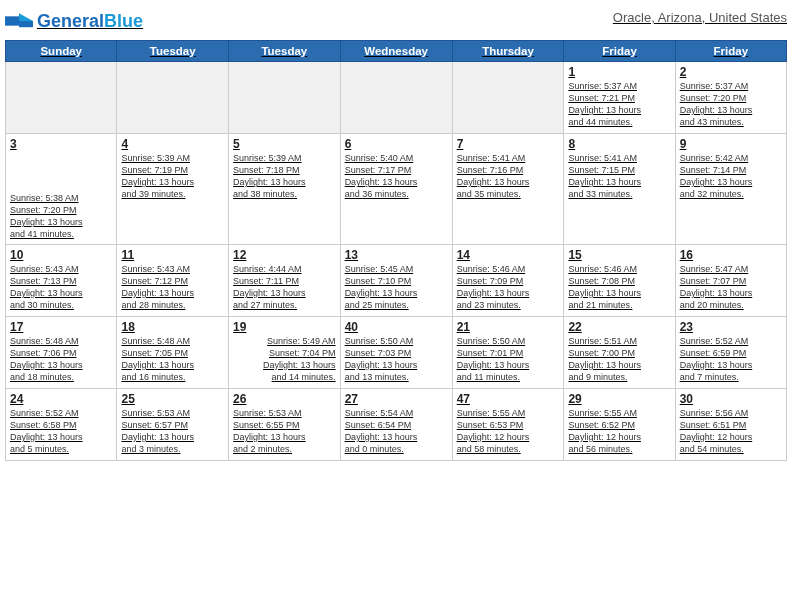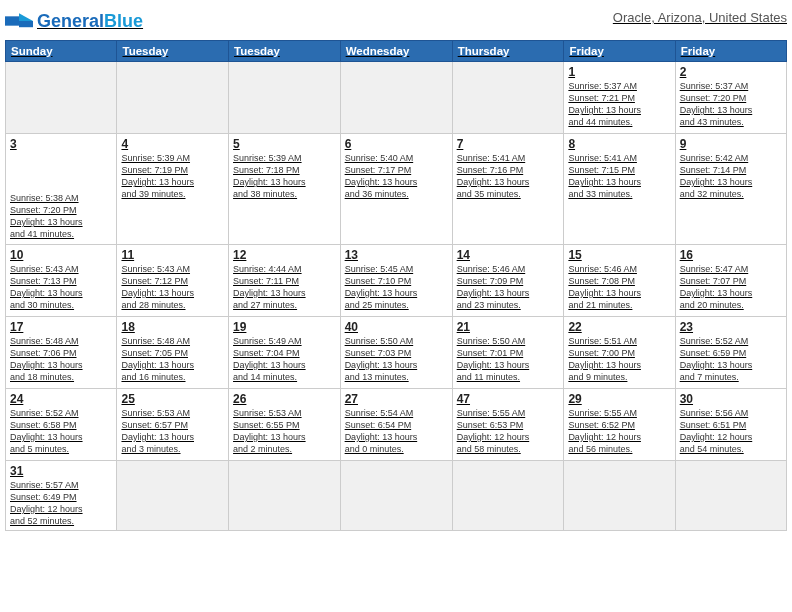--- a/index.html
+++ b/index.html
@@ -58,21 +58,21 @@
       width: 100%;
       border-collapse: collapse;
       border: 1px solid #ccc;
     }
     .calendar th {
       background: #2b6cb0;
       color: white;
       font-size: 11.5px;
       font-weight: bold;
       padding: 4px 5px;
-      text-align: left;
+      text-align: center;
       border: 1px solid #1e5494;
     }
     .calendar td {
       width: 113px;
       vertical-align: top;
       border: 1px solid #ccc;
       padding: 3px 4px;
       background: white;
       height: 72px;
     }
@@ -262,21 +262,21 @@
           </td>
           <td>
             <span class="day-num">18</span>
             <div class="day-info" style="white-space: pre-line;">Sunrise: 5:48 AM
 Sunset: 7:05 PM
 Daylight: 13 hours
 and 16 minutes.</div>
           </td>
           <td>
             <span class="day-num">19</span>
-            <div class="day-info" style="white-space: pre-line;">Sunrise: 5:49 AM
+            <div class="day-info" style="white-space: pre-line; text-align: right;">Sunrise: 5:49 AM
 Sunset: 7:04 PM
 Daylight: 13 hours
 and 14 minutes.</div>
           </td>
           <td>
             <span class="day-num">40</span>
             <div class="day-info" style="white-space: pre-line;">Sunrise: 5:50 AM
 Sunset: 7:03 PM
 Daylight: 13 hours
 and 13 minutes.</div>
@@ -347,30 +347,15 @@
 and 56 minutes.</div>
           </td>
           <td>
             <span class="day-num">30</span>
             <div class="day-info" style="white-space: pre-line;">Sunrise: 5:56 AM
 Sunset: 6:51 PM
 Daylight: 12 hours
 and 54 minutes.</div>
           </td>
         </tr>
-        <tr class="last-row">
-          <td>
-            <span class="day-num">31</span>
-            <div class="day-info" style="white-space: pre-line;">Sunrise: 5:57 AM
-Sunset: 6:49 PM
-Daylight: 12 hours
-and 52 minutes.</div>
-          </td>
-          <td class="empty"></td>
-          <td class="empty"></td>
-          <td class="empty"></td>
-          <td class="empty"></td>
-          <td class="empty"></td>
-          <td class="empty"></td>
-        </tr>
       </tbody>
   </table>
 </div>
 
 </body></html>

